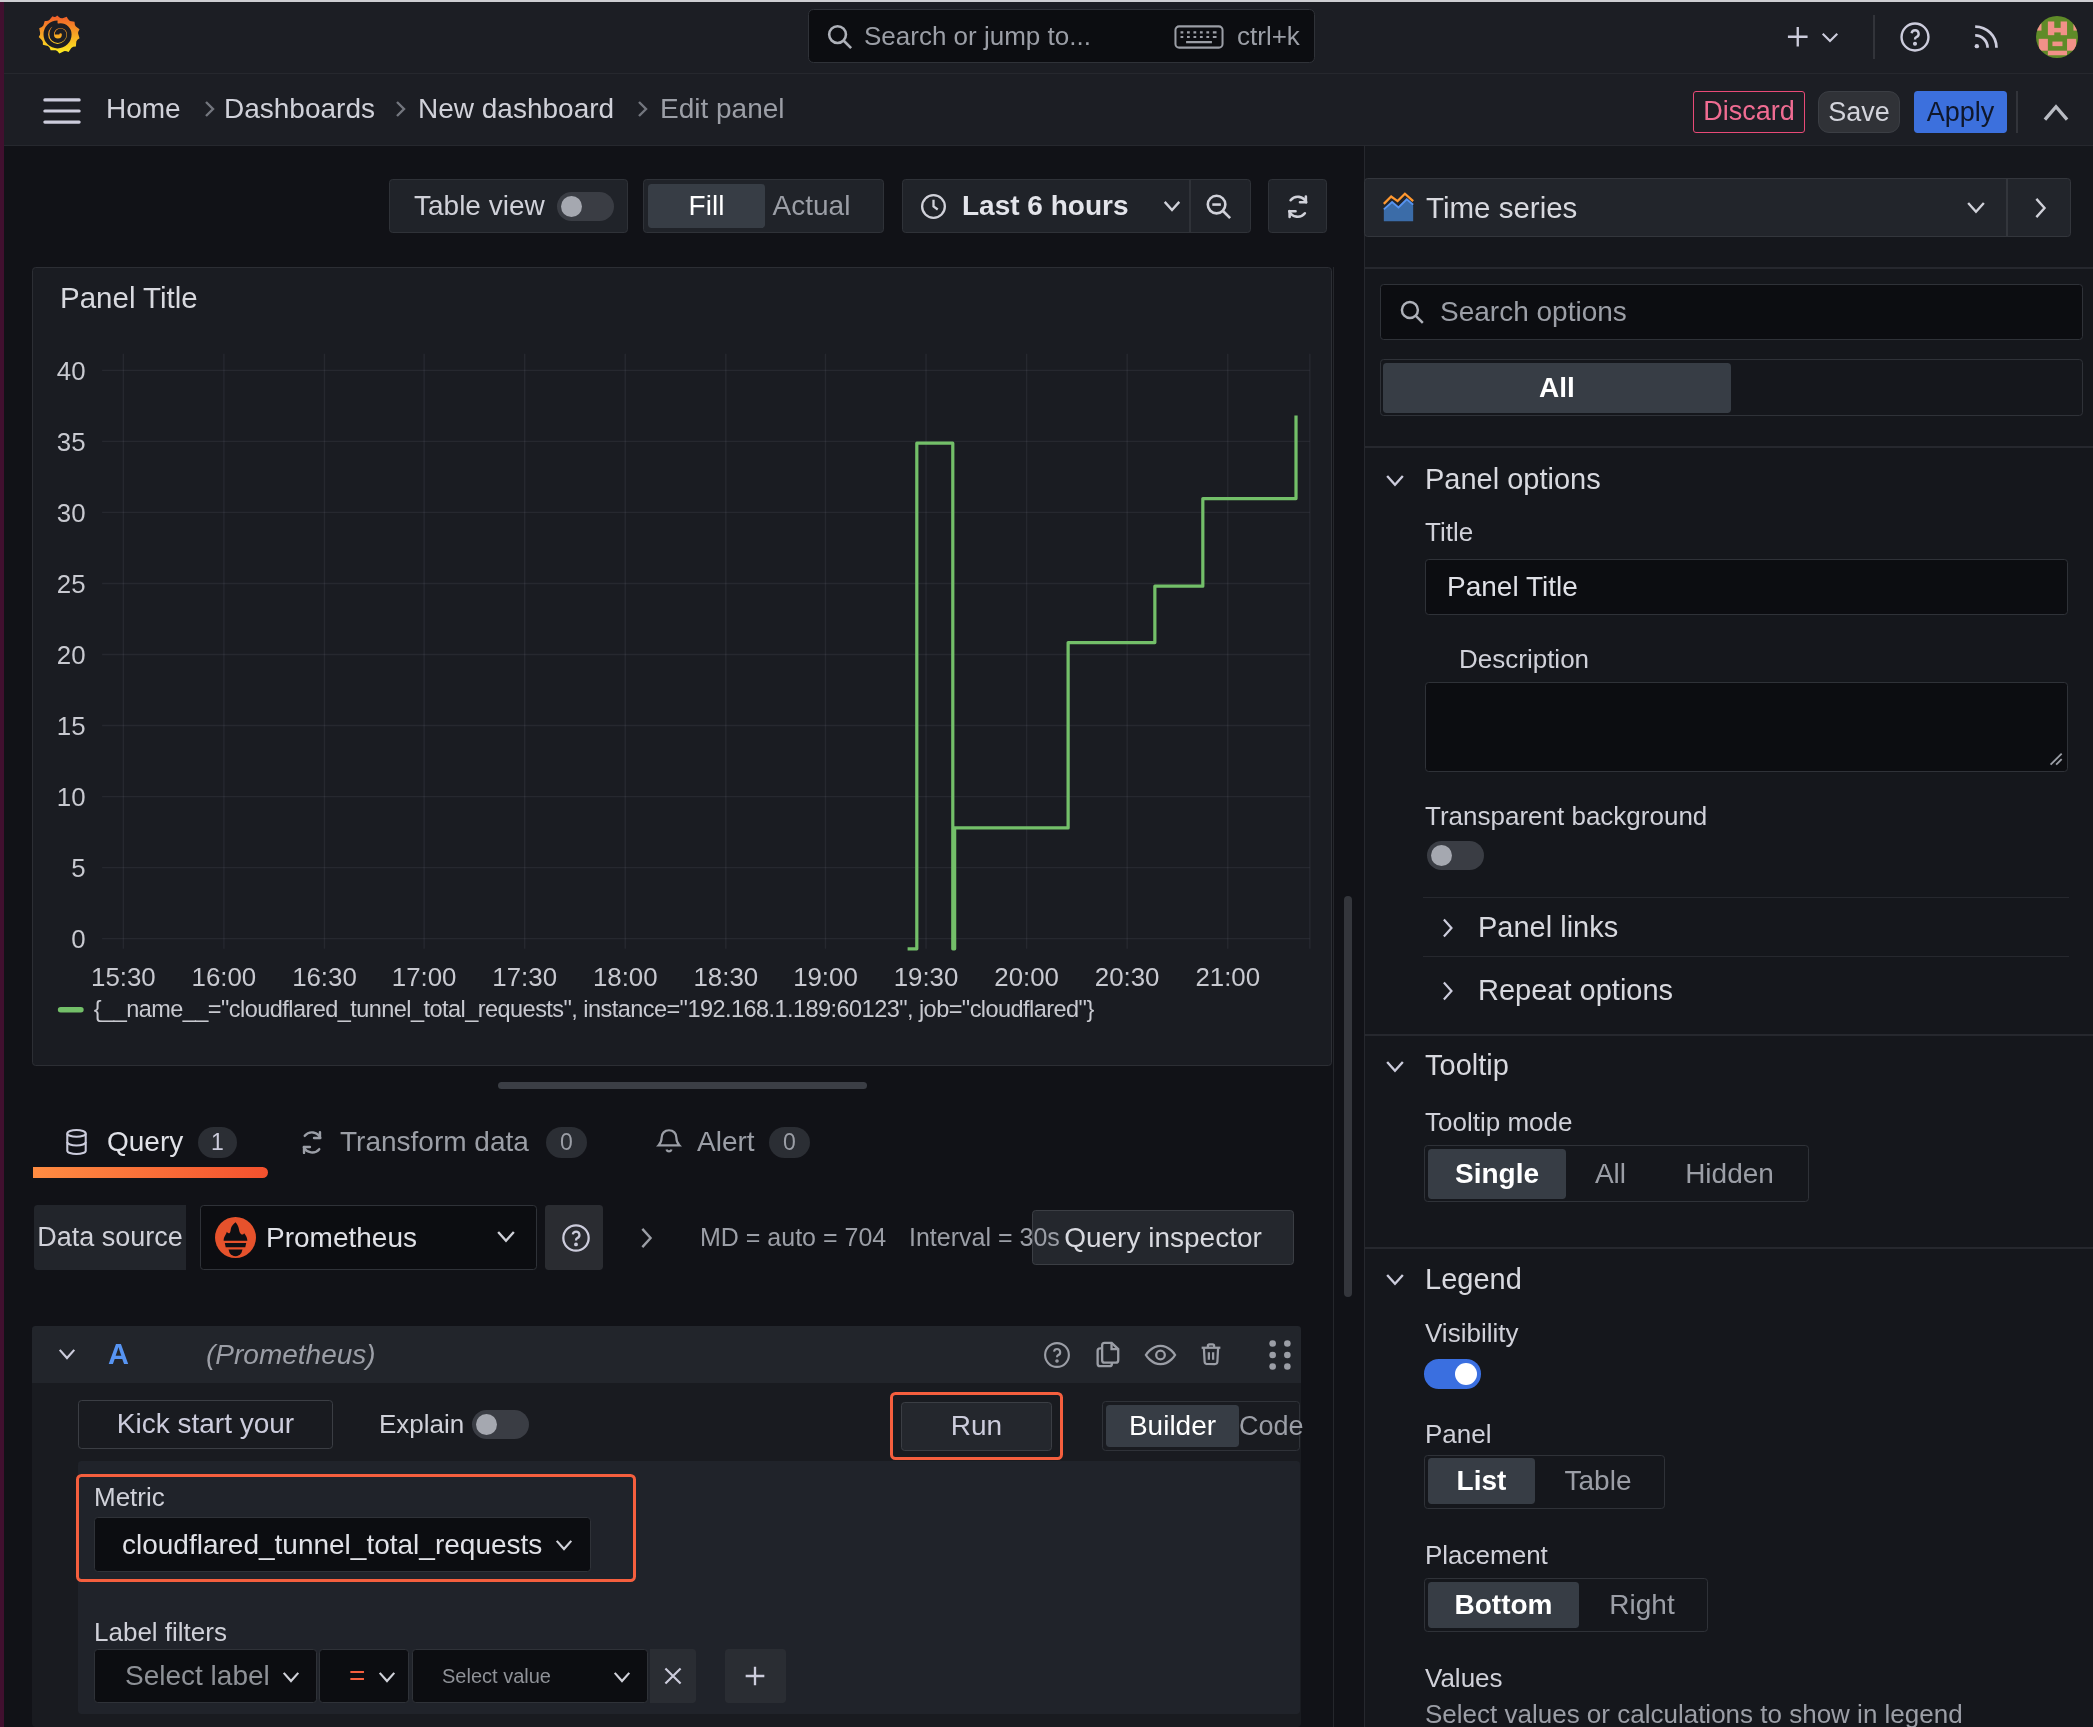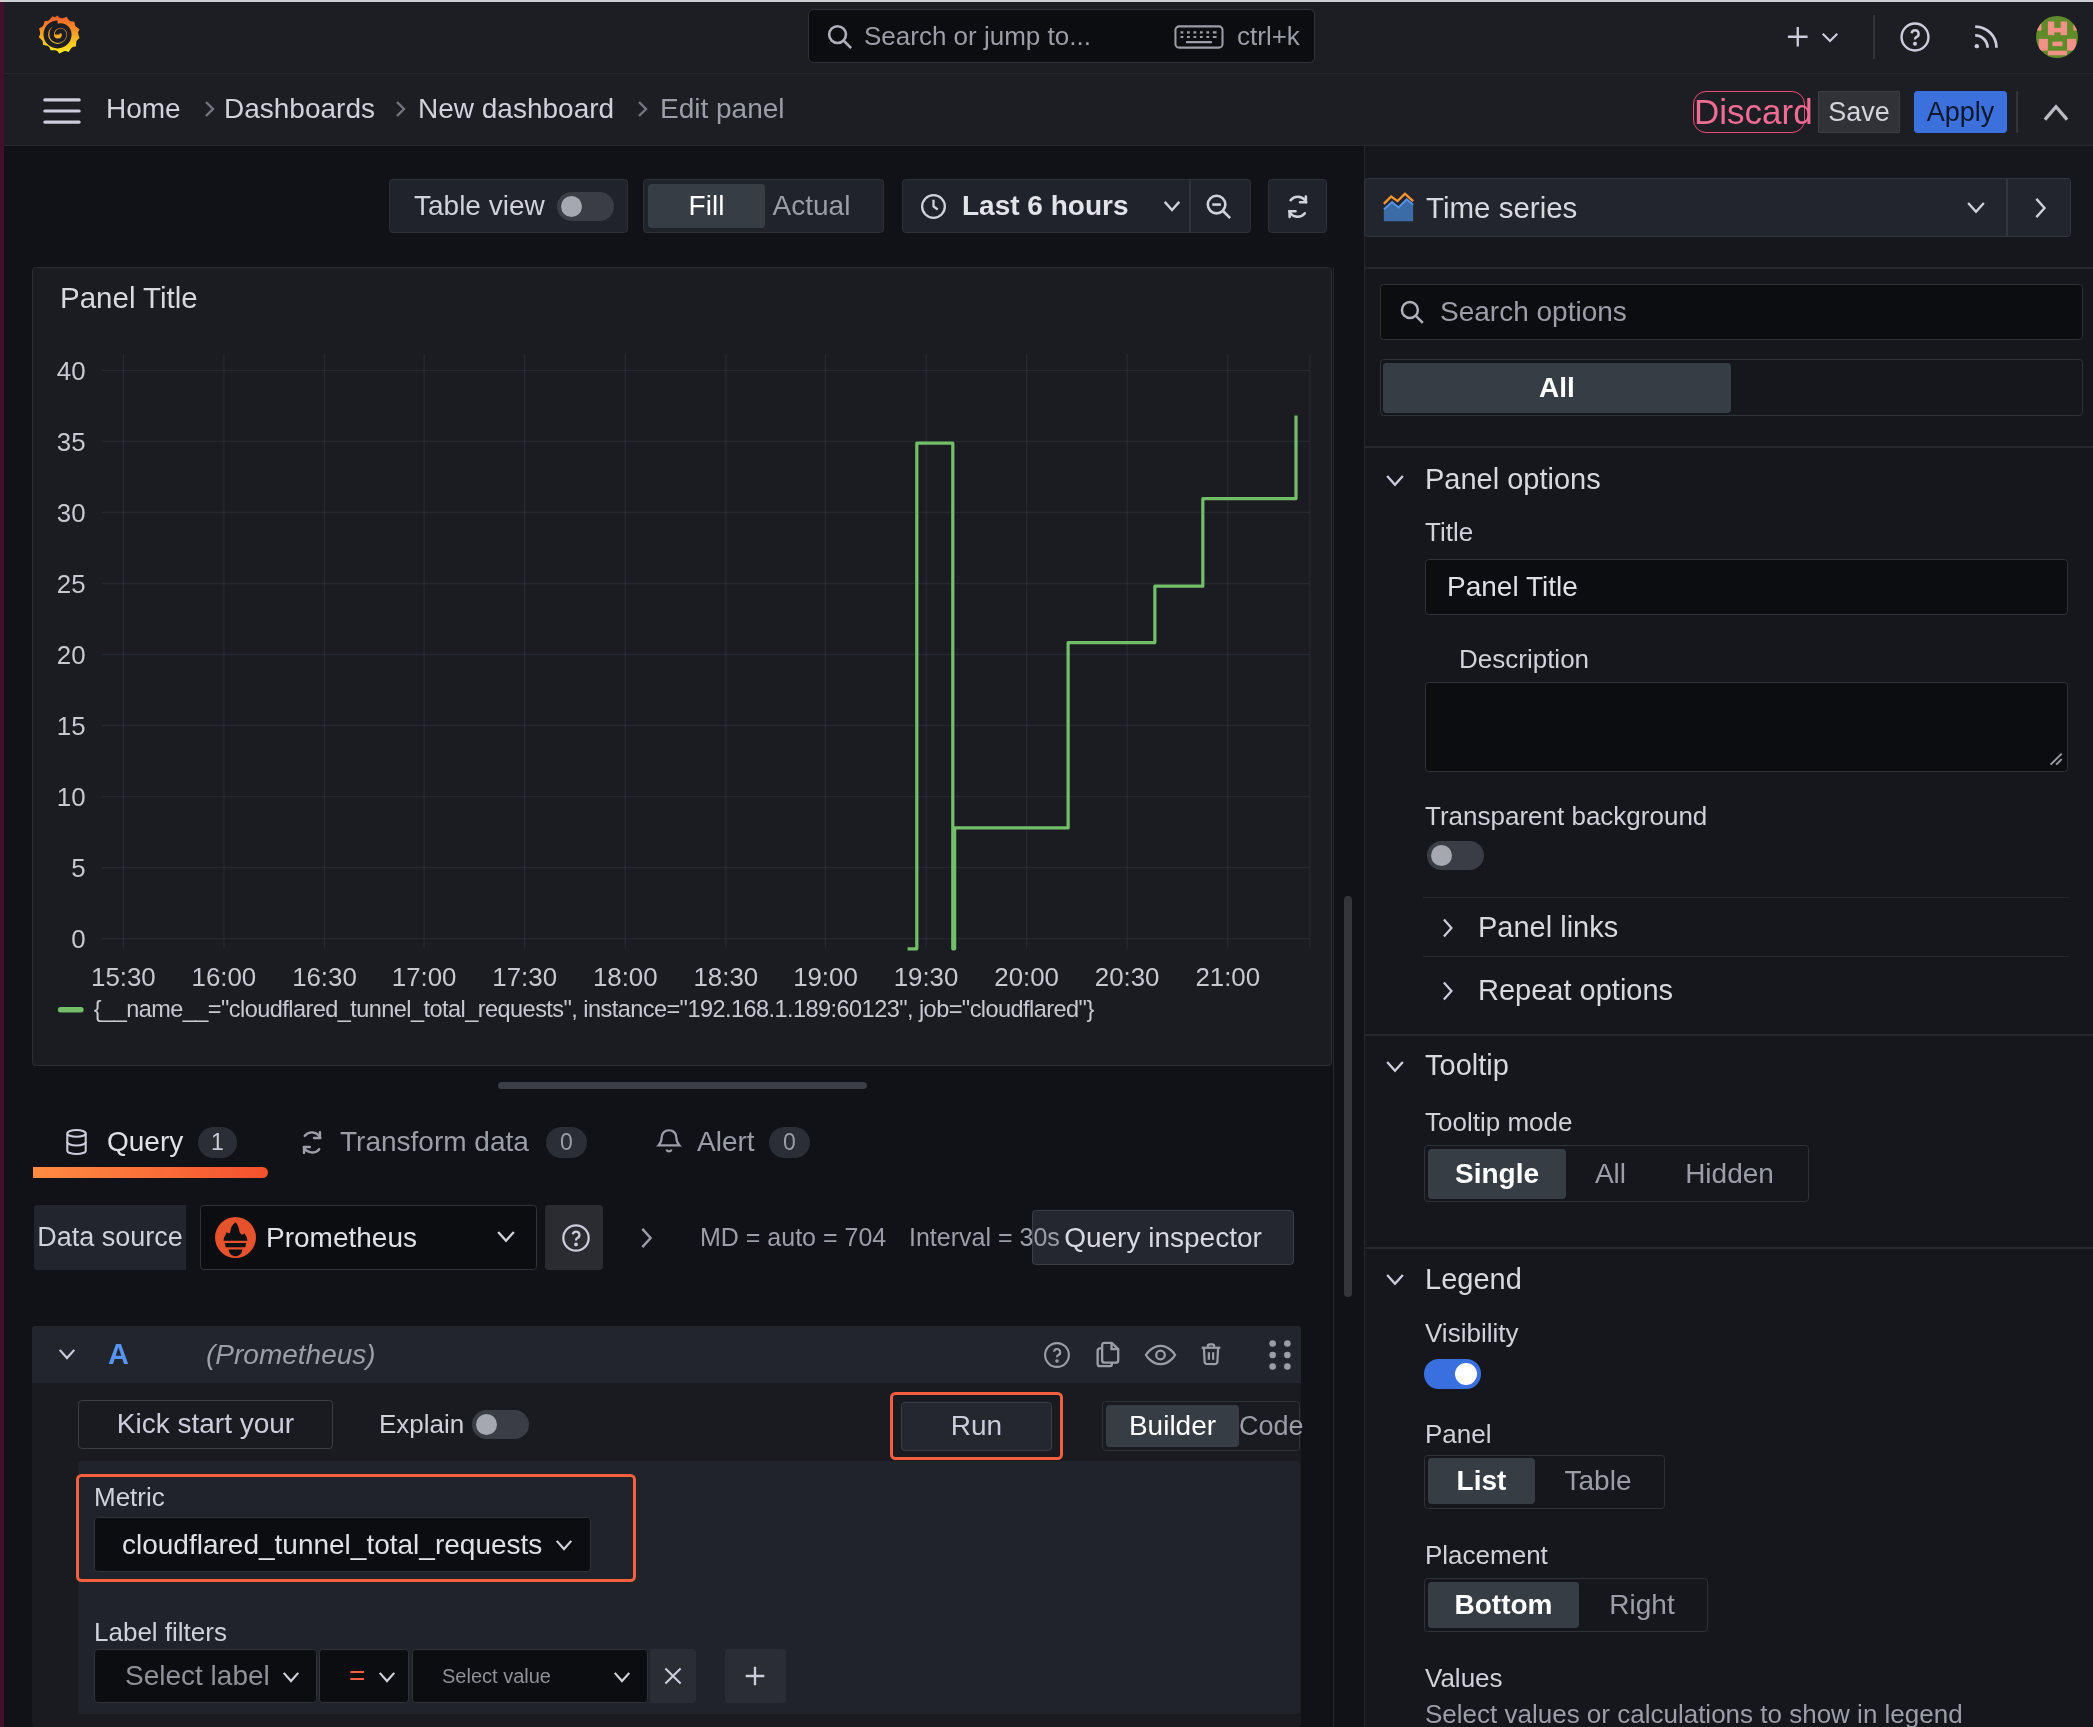--- a/index.html
+++ b/index.html
@@ -93,22 +93,22 @@
   <div class="abs" style="left:224px;top:73px;height:72px;line-height:72px;font-size:28px;color:#d0d1d9;">Dashboards</div>
   <svg class="abs" style="left:388px;top:97px;" width="24" height="24" viewBox="0 0 24 24" fill="none" stroke="#73767e" stroke-width="2.4">
       <path d="M9 5l7 7-7 7"></path>
     </svg>
   <div class="abs" style="left:418px;top:73px;height:72px;line-height:72px;font-size:28px;color:#d0d1d9;">New dashboard</div>
   <svg class="abs" style="left:630px;top:97px;" width="24" height="24" viewBox="0 0 24 24" fill="none" stroke="#73767e" stroke-width="2.4">
       <path d="M9 5l7 7-7 7"></path>
     </svg>
   <div class="abs txt2" style="left:660px;top:73px;height:72px;line-height:72px;font-size:28px;">Edit panel</div>
 
-  <div class="abs" style="left:1693px;top:91px;width:112px;height:42px;border:1.8px solid #e84a77;border-radius:13px;color:#f06c92;font-size:35px;text-align:center;line-height:39px;">Discard</div>
-  <div class="abs" style="left:1818px;top:91px;width:82px;height:42px;background:#303237;border:1.4px solid #3b3e44;border-radius:1px;font-size:27px;text-align:center;line-height:40px;color:#d3d4db;">Save</div>
+  <div class="abs" style="left:1693px;top:91px;width:112px;height:42px;border:1.8px solid #e84a77;border-radius:3px;color:#f06c92;font-size:27px;text-align:center;line-height:39px;">Discard</div>
+  <div class="abs" style="left:1818px;top:91px;width:82px;height:42px;background:#303237;border:1.4px solid #3b3e44;border-radius:11px;font-size:27px;text-align:center;line-height:40px;color:#d3d4db;">Save</div>
   <div class="abs" style="left:1914px;top:91px;width:93px;height:42px;background:#3c70dd;border-radius:3.7px;font-size:27px;text-align:center;line-height:42px;color:#0f172a;">Apply</div>
   <div class="abs" style="left:2016px;top:91px;width:1.8px;height:42px;background:#32343a;"></div>
   <svg class="abs" style="left:2042px;top:103px;" width="28" height="19.4" viewBox="0 0 30 21" fill="none" stroke="#b9bcc3" stroke-width="3.6">
       <path d="M3 18L15 4l12 14"></path>
     </svg>
 
   <div class="abs seg" style="left:389px;top:179px;width:239px;height:54px;background:#202329;"></div>
   <div class="abs" style="left:414px;top:179px;height:54px;line-height:54px;font-size:28px;color:#d0d1d9;">Table view</div>
   <div class="abs" style="left:557px;top:192px;width:57px;height:29px;border-radius:14.8px;background:#3a3d44;">
     <div class="abs" style="left:3.7px;top:3.7px;width:21px;height:21px;border-radius:50%;background:#a5a8b0;"></div>

